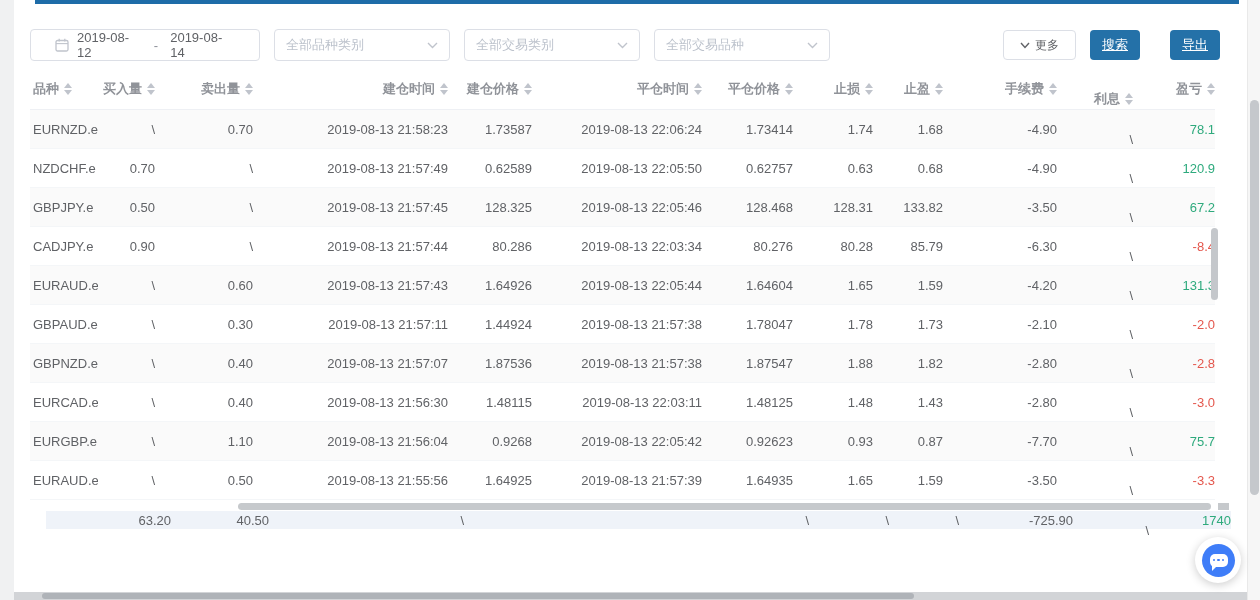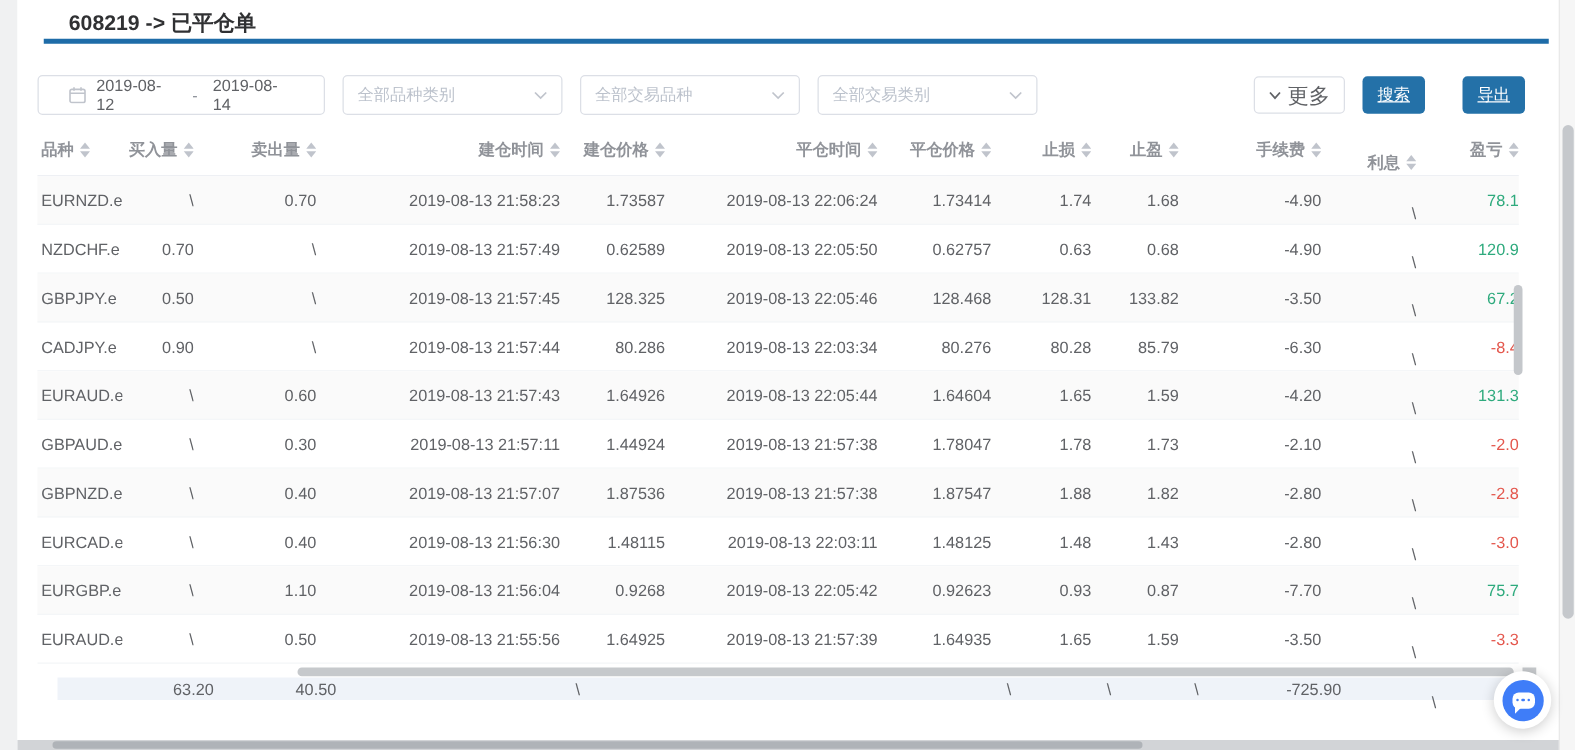--- a/index.html
+++ b/index.html
@@ -14,21 +14,21 @@
   }
   .gutter-left{position:absolute;left:0;top:0;width:14px;height:600px;background:#f0f1f2;}
   .card{position:absolute;left:14px;top:0;width:1233px;height:592px;background:#fff;}
   .page-title{padding:9px 0 2px 41px;font-size:17px;font-weight:bold;color:#303133;line-height:20px;}
   .accent-bar{height:4px;background:var(--accent);margin:0 8px 0 21px;}
   
   .filter-row{display:flex;align-items:center;margin-top:25px;padding:0 27px 0 16px;gap:14px;height:32px;}
   .date-input{width:230px;height:32px;border:1px solid var(--border);border-radius:4px;display:flex;align-items:center;padding:0 24px;gap:8px;color:var(--txt);background:#fff;}
   .date-sep{color:#8d9199;padding:0 4px;}
   .select{width:176px;height:32px;border:1px solid var(--border);border-radius:4px;display:flex;align-items:center;justify-content:space-between;padding:0 11px;color:#bcc2cc;background:#fff;}
-  .btn-more{margin-left:auto;width:73px;height:30px;border:1px solid var(--border);border-radius:4px;background:#fff;display:flex;align-items:center;justify-content:center;gap:5px;color:var(--txt);font-size:17px;cursor:pointer;}
+  .btn-more{margin-left:auto;width:73px;height:30px;border:1px solid var(--border);border-radius:4px;background:#fff;display:flex;align-items:center;justify-content:center;gap:5px;color:var(--txt);font-size:12px;cursor:pointer;}
   .btn-primary{width:50px;height:30px;border:none;border-radius:4px;background:var(--btn);color:#fff;font-size:13px;display:flex;align-items:center;justify-content:center;cursor:pointer;text-decoration:underline;}
   .btn-gap{width:2px;}
   
   .table{margin-left:16px;width:1185px;}
   .t-head{display:flex;align-items:center;height:41px;margin-top:8px;border-bottom:1px solid #eef0f4;font-weight:bold;color:var(--head-txt);}
   .t-row{display:flex;align-items:center;height:39px;border-bottom:1px solid #f4f6f8;}
   .t-row.striped{background:var(--stripe);}
   .cell{white-space:nowrap;overflow:hidden;text-align:right;}
   .hcell{display:flex;align-items:center;justify-content:flex-end;}
   .c0{width:68px;text-align:left;justify-content:flex-start;padding-left:3px;}
@@ -60,21 +60,20 @@
   .bubble .dots{position:absolute;left:0;top:0;width:100%;height:100%;display:flex;align-items:center;justify-content:center;gap:2px;}
   .bubble .dots i{width:2.5px;height:2.5px;border-radius:50%;background:#3f7df8;}
   svg{display:block;}
 </style>
 </head>
 <body>
 
 <div class="gutter-left"></div>
 
 <div class="card">
-  <div class="page-title">608219 -&gt; 已平仓单</div>
   <div class="accent-bar"></div>
 
   <div class="filter-row">
     <div class="date-input">
       <span>
         <svg width="14" height="14" viewBox="0 0 14 14">
             <rect x="1" y="2.5" width="12" height="10.5" rx="1.5" fill="none" stroke="#c0c4cc" stroke-width="1.3"></rect>
             <line x1="4.2" y1="0.8" x2="4.2" y2="3.6" stroke="#c0c4cc" stroke-width="1.3"></line>
             <line x1="9.8" y1="0.8" x2="9.8" y2="3.6" stroke="#c0c4cc" stroke-width="1.3"></line>
             <line x1="1" y1="5.6" x2="13" y2="5.6" stroke="#c0c4cc" stroke-width="1.1"></line>
@@ -88,30 +87,30 @@
     <div class="select">
       <span>全部品种类别</span>
       <span>
         <svg width="11" height="7" viewBox="0 0 11 7">
             <polyline points="1,1 5.5,5.5 10,1" fill="none" stroke="#c0c4cc" stroke-width="1.4"></polyline>
           </svg>
       </span>
     </div>
 
     <div class="select">
-      <span>全部交易品种</span>
+      <span>全部交易类别</span>
       <span>
         <svg width="11" height="7" viewBox="0 0 11 7">
             <polyline points="1,1 5.5,5.5 10,1" fill="none" stroke="#c0c4cc" stroke-width="1.4"></polyline>
           </svg>
       </span>
     </div>
 
     <div class="select">
-      <span>全部交易类别</span>
+      <span>全部交易品种</span>
       <span>
         <svg width="11" height="7" viewBox="0 0 11 7">
             <polyline points="1,1 5.5,5.5 10,1" fill="none" stroke="#c0c4cc" stroke-width="1.4"></polyline>
           </svg>
       </span>
     </div>
 
     <div class="btn-more">
       <span>
         <svg width="10" height="7" viewBox="0 0 10 7">

